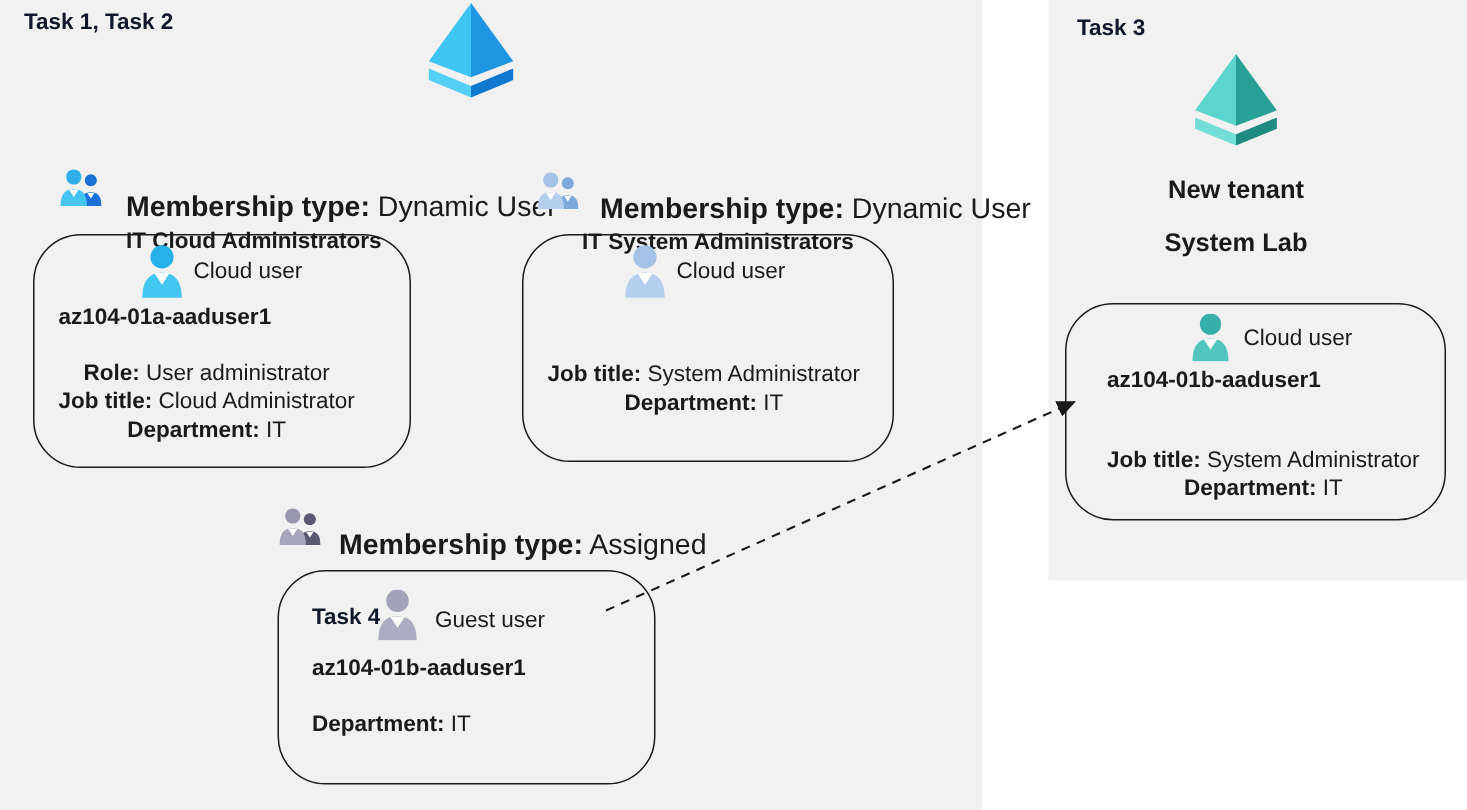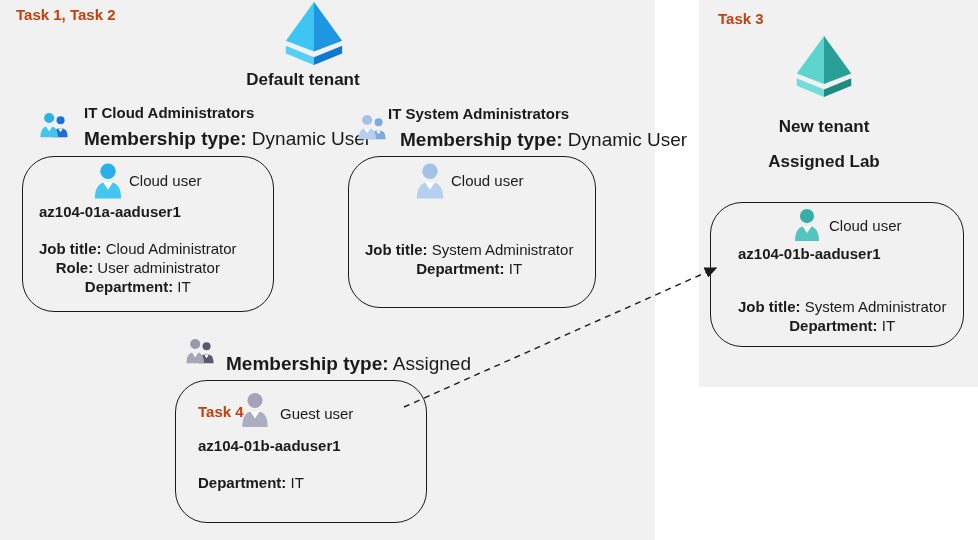--- a/index.html
+++ b/index.html
@@ -1,23 +1,23 @@
 <!DOCTYPE html>
 <html><head>
 <meta charset="utf-8">
 <style>
   html,body{margin:0;padding:0;background:#ffffff;}
   .canvas{position:relative;width:978px;height:540px;background:#ffffff;overflow:hidden;
           font-family:"Liberation Sans",sans-serif;color:#1a1a1a;}
   .panel{position:absolute;background:#f1f1f1;}
   .panel-left{left:0;top:0;width:655px;height:540px;}
   .panel-right{left:699px;top:0;width:279px;height:387px;}
-  .task-label{position:absolute;font-size:15px;font-weight:bold;color:#c2410c;white-space:nowrap;}
+  .task-label{position:absolute;font-size:15px;font-weight:bold;color:#0f172a;white-space:nowrap;}
   .tenant-title{position:absolute;font-size:17px;font-weight:bold;text-align:center;white-space:nowrap;}
-  .grp-name{position:absolute;font-size:15px;font-weight:bold;white-space:nowrap;}
+  .grp-name{position:absolute;font-size:15px;font-weight:bold;white-space:nowrap;margin-top:48px;}
   .grp-mem{position:absolute;font-size:19px;white-space:nowrap;}
   .b{font-weight:bold;}
   .card{position:absolute;border:1.4px solid #1a1a1a;border-radius:32px;background:transparent;text-align:center;}
   .card-icon-label{position:absolute;font-size:15px;white-space:nowrap;}
   .card-name{position:absolute;font-size:15px;font-weight:bold;white-space:nowrap;}
   .fields{position:absolute;font-size:15px;}
   .fline{line-height:19px;white-space:nowrap;}
   .icon-svg{position:absolute;display:block;}
   .arrow-overlay{position:absolute;left:0;top:0;width:978px;height:540px;pointer-events:none;}
   .defs-hidden{position:absolute;width:0;height:0;overflow:hidden;}
@@ -52,37 +52,36 @@
 <div class="canvas">
 
   <div class="panel panel-left"></div>
   <div class="panel panel-right"></div>
 
   <div class="task-label" style="left:16px;top:6px">Task 1, Task 2</div>
 
   <svg class="icon-svg" style="left:278px;top:2px;width:72px;height:64px;--f1:#3fc5f4;--f2:#1e96e2;--f3:#55cff5;--f4:#1178d0">
       <use href="#sym-aad"></use>
     </svg>
-  <div class="tenant-title" style="left:218px;top:70px;width:170px">Default tenant</div>
 
   <svg class="icon-svg" style="left:40px;top:110px;width:28px;height:30px;--fhead:#2fb0e8;--fbody:#45c4ef;--back:#1a70d7">
       <use href="#sym-group"></use>
     </svg>
   <div class="grp-name" style="left:84px;top:104px">IT Cloud Administrators</div>
   <div class="grp-mem" style="left:84px;top:128px"><span class="b">Membership type:</span><span> Dynamic User</span></div>
 
   <div class="card" style="left:22px;top:156px;width:250px;height:154px">
     <svg class="icon-svg" style="left:70px;top:6px;width:30px;height:36px;--head:#27b1e8;--body:#43c6ef">
         <use href="#sym-person"></use>
       </svg>
     <div class="card-icon-label" style="left:106px;top:15px">Cloud user</div>
     <div class="card-name" style="left:16px;top:46px">az104-01a-aaduser1</div>
     <div class="fields" style="left:16px;top:82px">
+      <div class="fline"><span class="b">Role:</span><span> User administrator</span></div>
       <div class="fline"><span class="b">Job title:</span><span> Cloud Administrator</span></div>
-      <div class="fline"><span class="b">Role:</span><span> User administrator</span></div>
       <div class="fline"><span class="b">Department:</span><span> IT</span></div>
     </div>
   </div>
 
   <svg class="icon-svg" style="left:358px;top:112px;width:28px;height:30px;--fhead:#a4c2e6;--fbody:#b6cfee;--back:#7ea9db">
       <use href="#sym-group"></use>
     </svg>
   <div class="grp-name" style="left:388px;top:105px">IT System Administrators</div>
   <div class="grp-mem" style="left:400px;top:129px"><span class="b">Membership type:</span><span> Dynamic User</span></div>
 
@@ -95,39 +94,39 @@
       <div class="fline"><span class="b">Job title:</span><span> System Administrator</span></div>
       <div class="fline"><span class="b">Department:</span><span> IT</span></div>
     </div>
   </div>
 
   <svg class="icon-svg" style="left:186px;top:336px;width:28px;height:30px;--fhead:#9897ad;--fbody:#a6a5ba;--back:#5a5971">
       <use href="#sym-group"></use>
     </svg>
   <div class="grp-mem" style="left:226px;top:353px"><span class="b">Membership type:</span><span> Assigned</span></div>
 
-  <div class="card" style="left:175px;top:380px;width:250px;height:141px">
+  <div class="card" style="left:185px;top:380px;width:250px;height:141px">
     <div class="task-label" style="left:22px;top:22px">Task 4</div>
     <svg class="icon-svg" style="left:64px;top:12px;width:30px;height:34px;--head:#a3a3b9;--body:#adadc1">
         <use href="#sym-person"></use>
       </svg>
     <div class="card-icon-label" style="left:104px;top:24px">Guest user</div>
     <div class="card-name" style="left:22px;top:56px">az104-01b-aaduser1</div>
     <div class="fields" style="left:22px;top:92px">
       <div class="fline"><span class="b">Department:</span><span> IT</span></div>
     </div>
   </div>
 
   <div class="task-label" style="left:718px;top:10px">Task 3</div>
 
   <svg class="icon-svg" style="left:790px;top:36px;width:68px;height:62px;--f1:#5cd5cd;--f2:#28a096;--f3:#73ded7;--f4:#1e8b83">
       <use href="#sym-aad"></use>
     </svg>
   <div class="tenant-title" style="left:739px;top:117px;width:170px">New tenant</div>
-  <div class="tenant-title" style="left:739px;top:152px;width:170px">Assigned Lab</div>
+  <div class="tenant-title" style="left:739px;top:152px;width:170px">System Lab</div>
 
   <div class="card" style="left:710px;top:202px;width:252px;height:143px">
     <svg class="icon-svg" style="left:82px;top:6px;width:28px;height:32px;--head:#37afa9;--body:#54c5be">
         <use href="#sym-person"></use>
       </svg>
     <div class="card-icon-label" style="left:118px;top:14px">Cloud user</div>
     <div class="card-name" style="left:27px;top:42px">az104-01b-aaduser1</div>
     <div class="fields" style="left:27px;top:94px">
       <div class="fline"><span class="b">Job title:</span><span> System Administrator</span></div>
       <div class="fline"><span class="b">Department:</span><span> IT</span></div>

